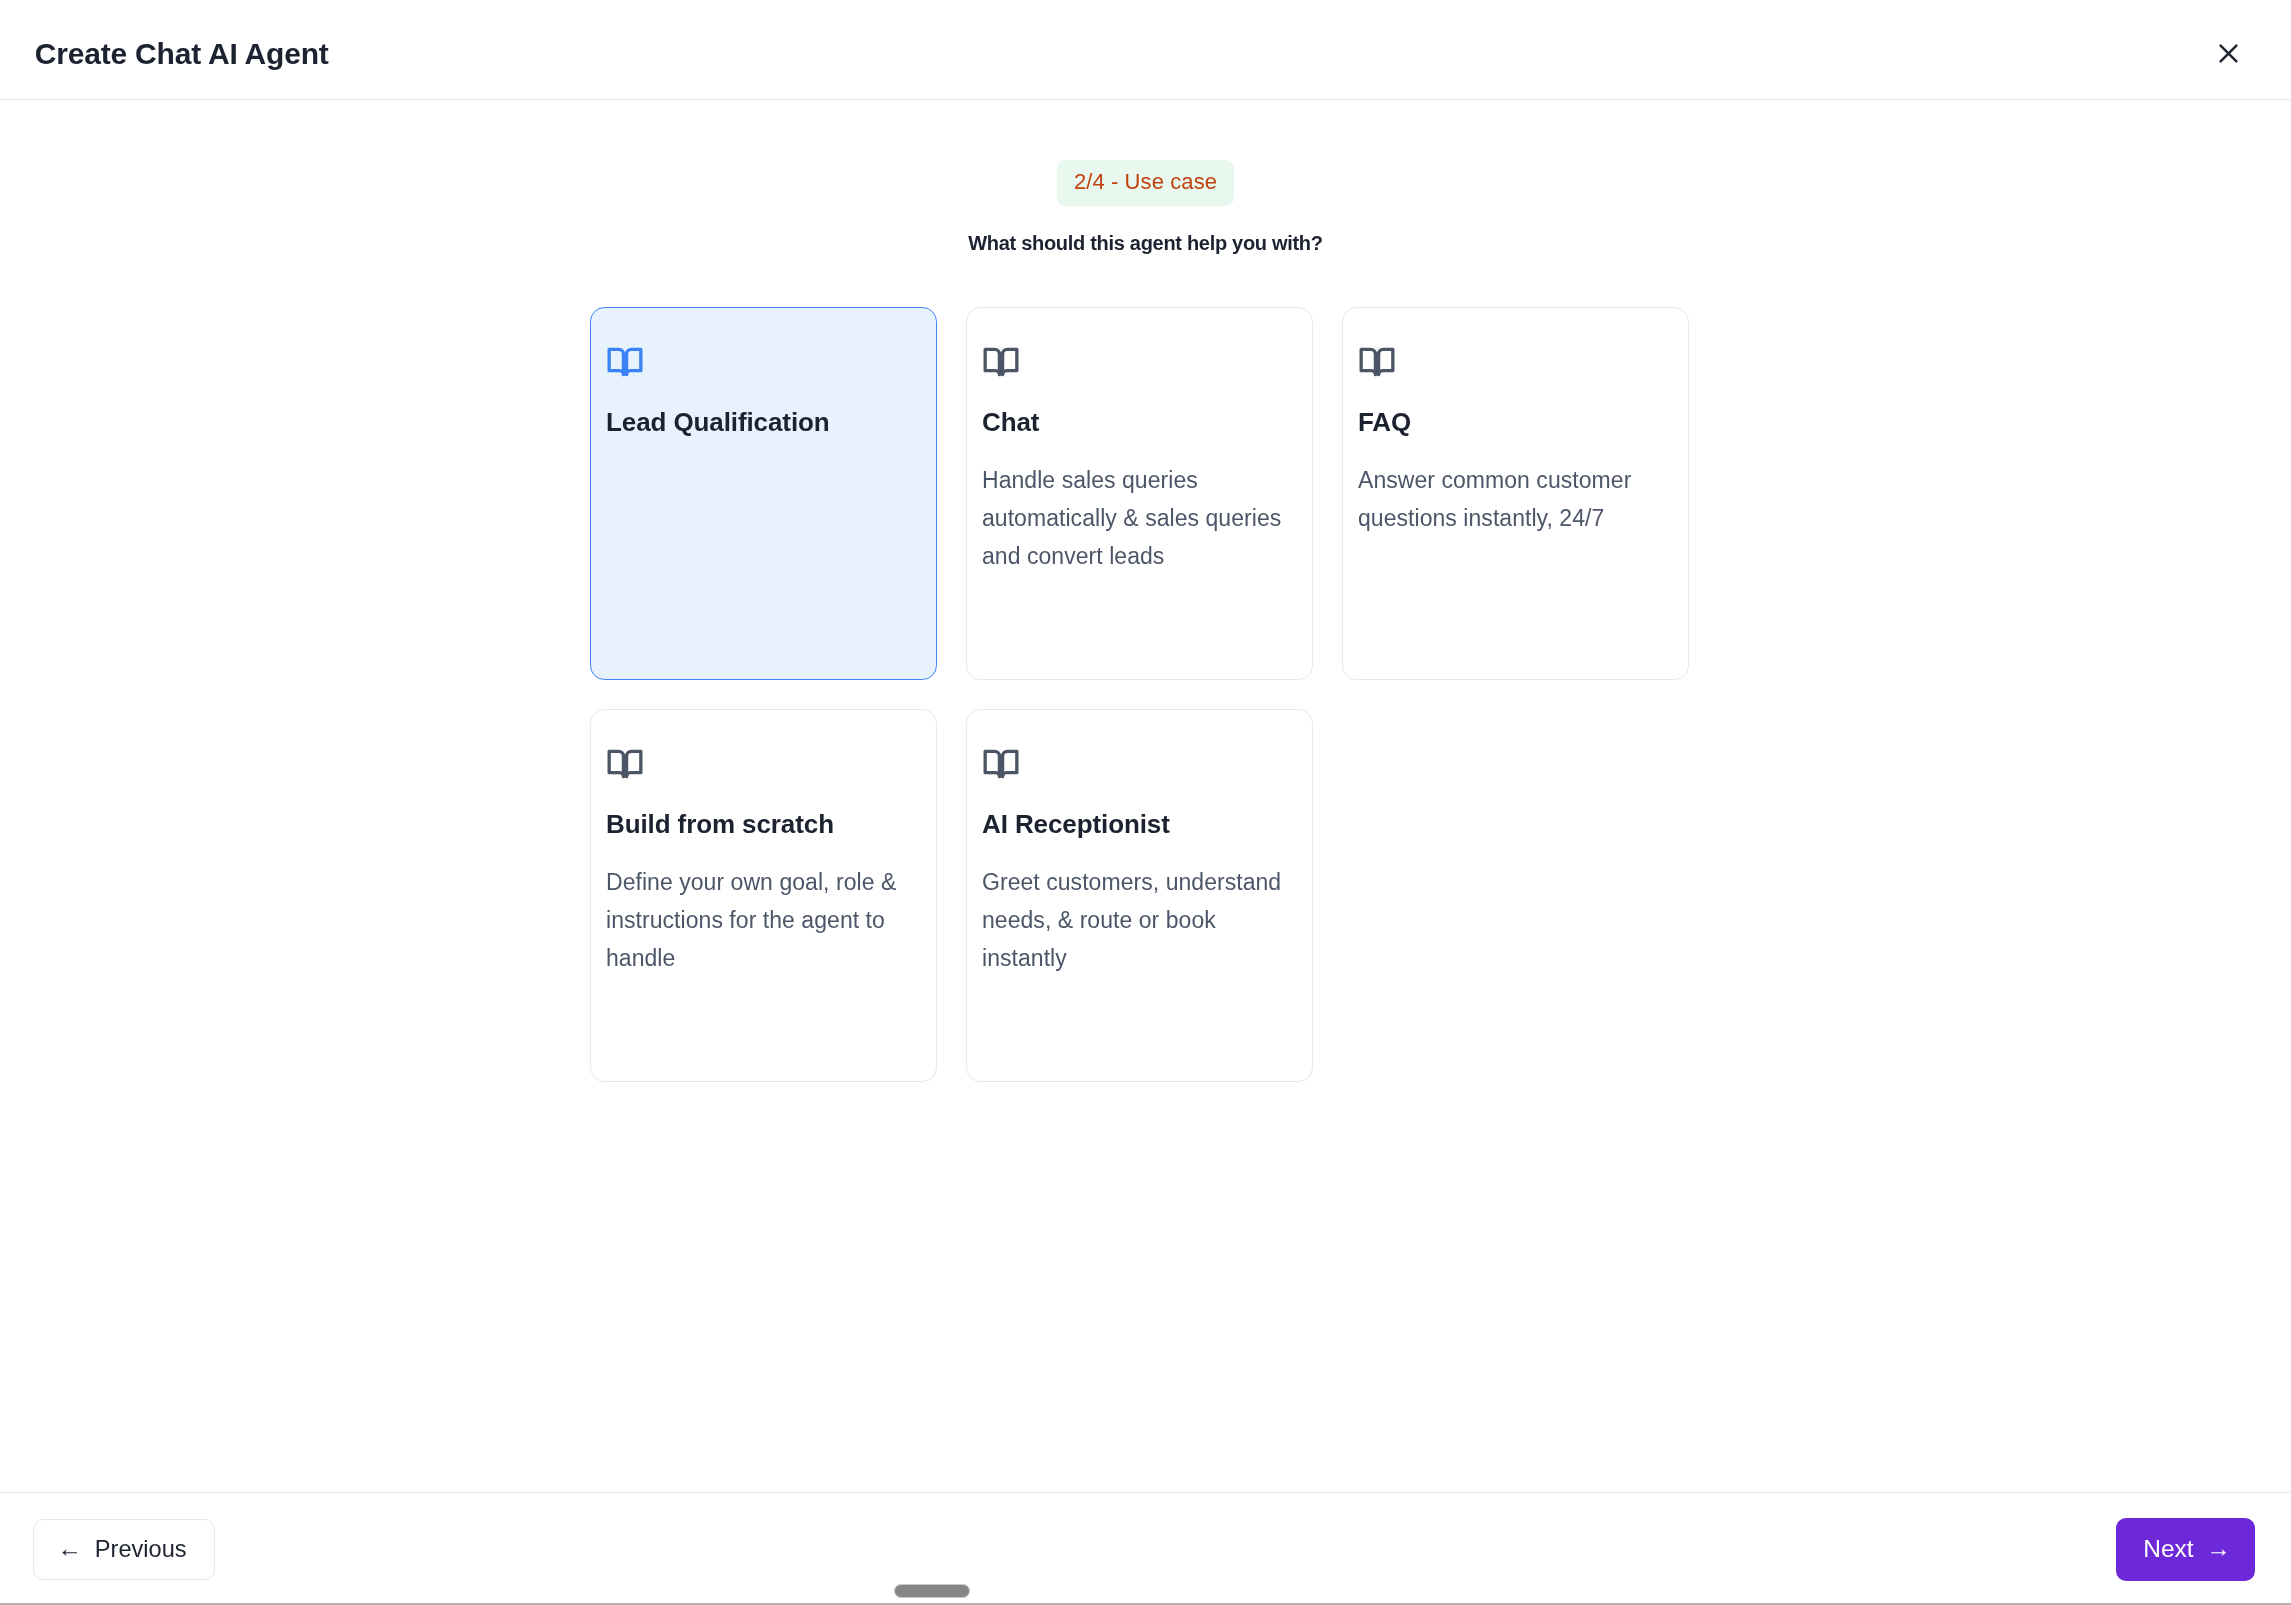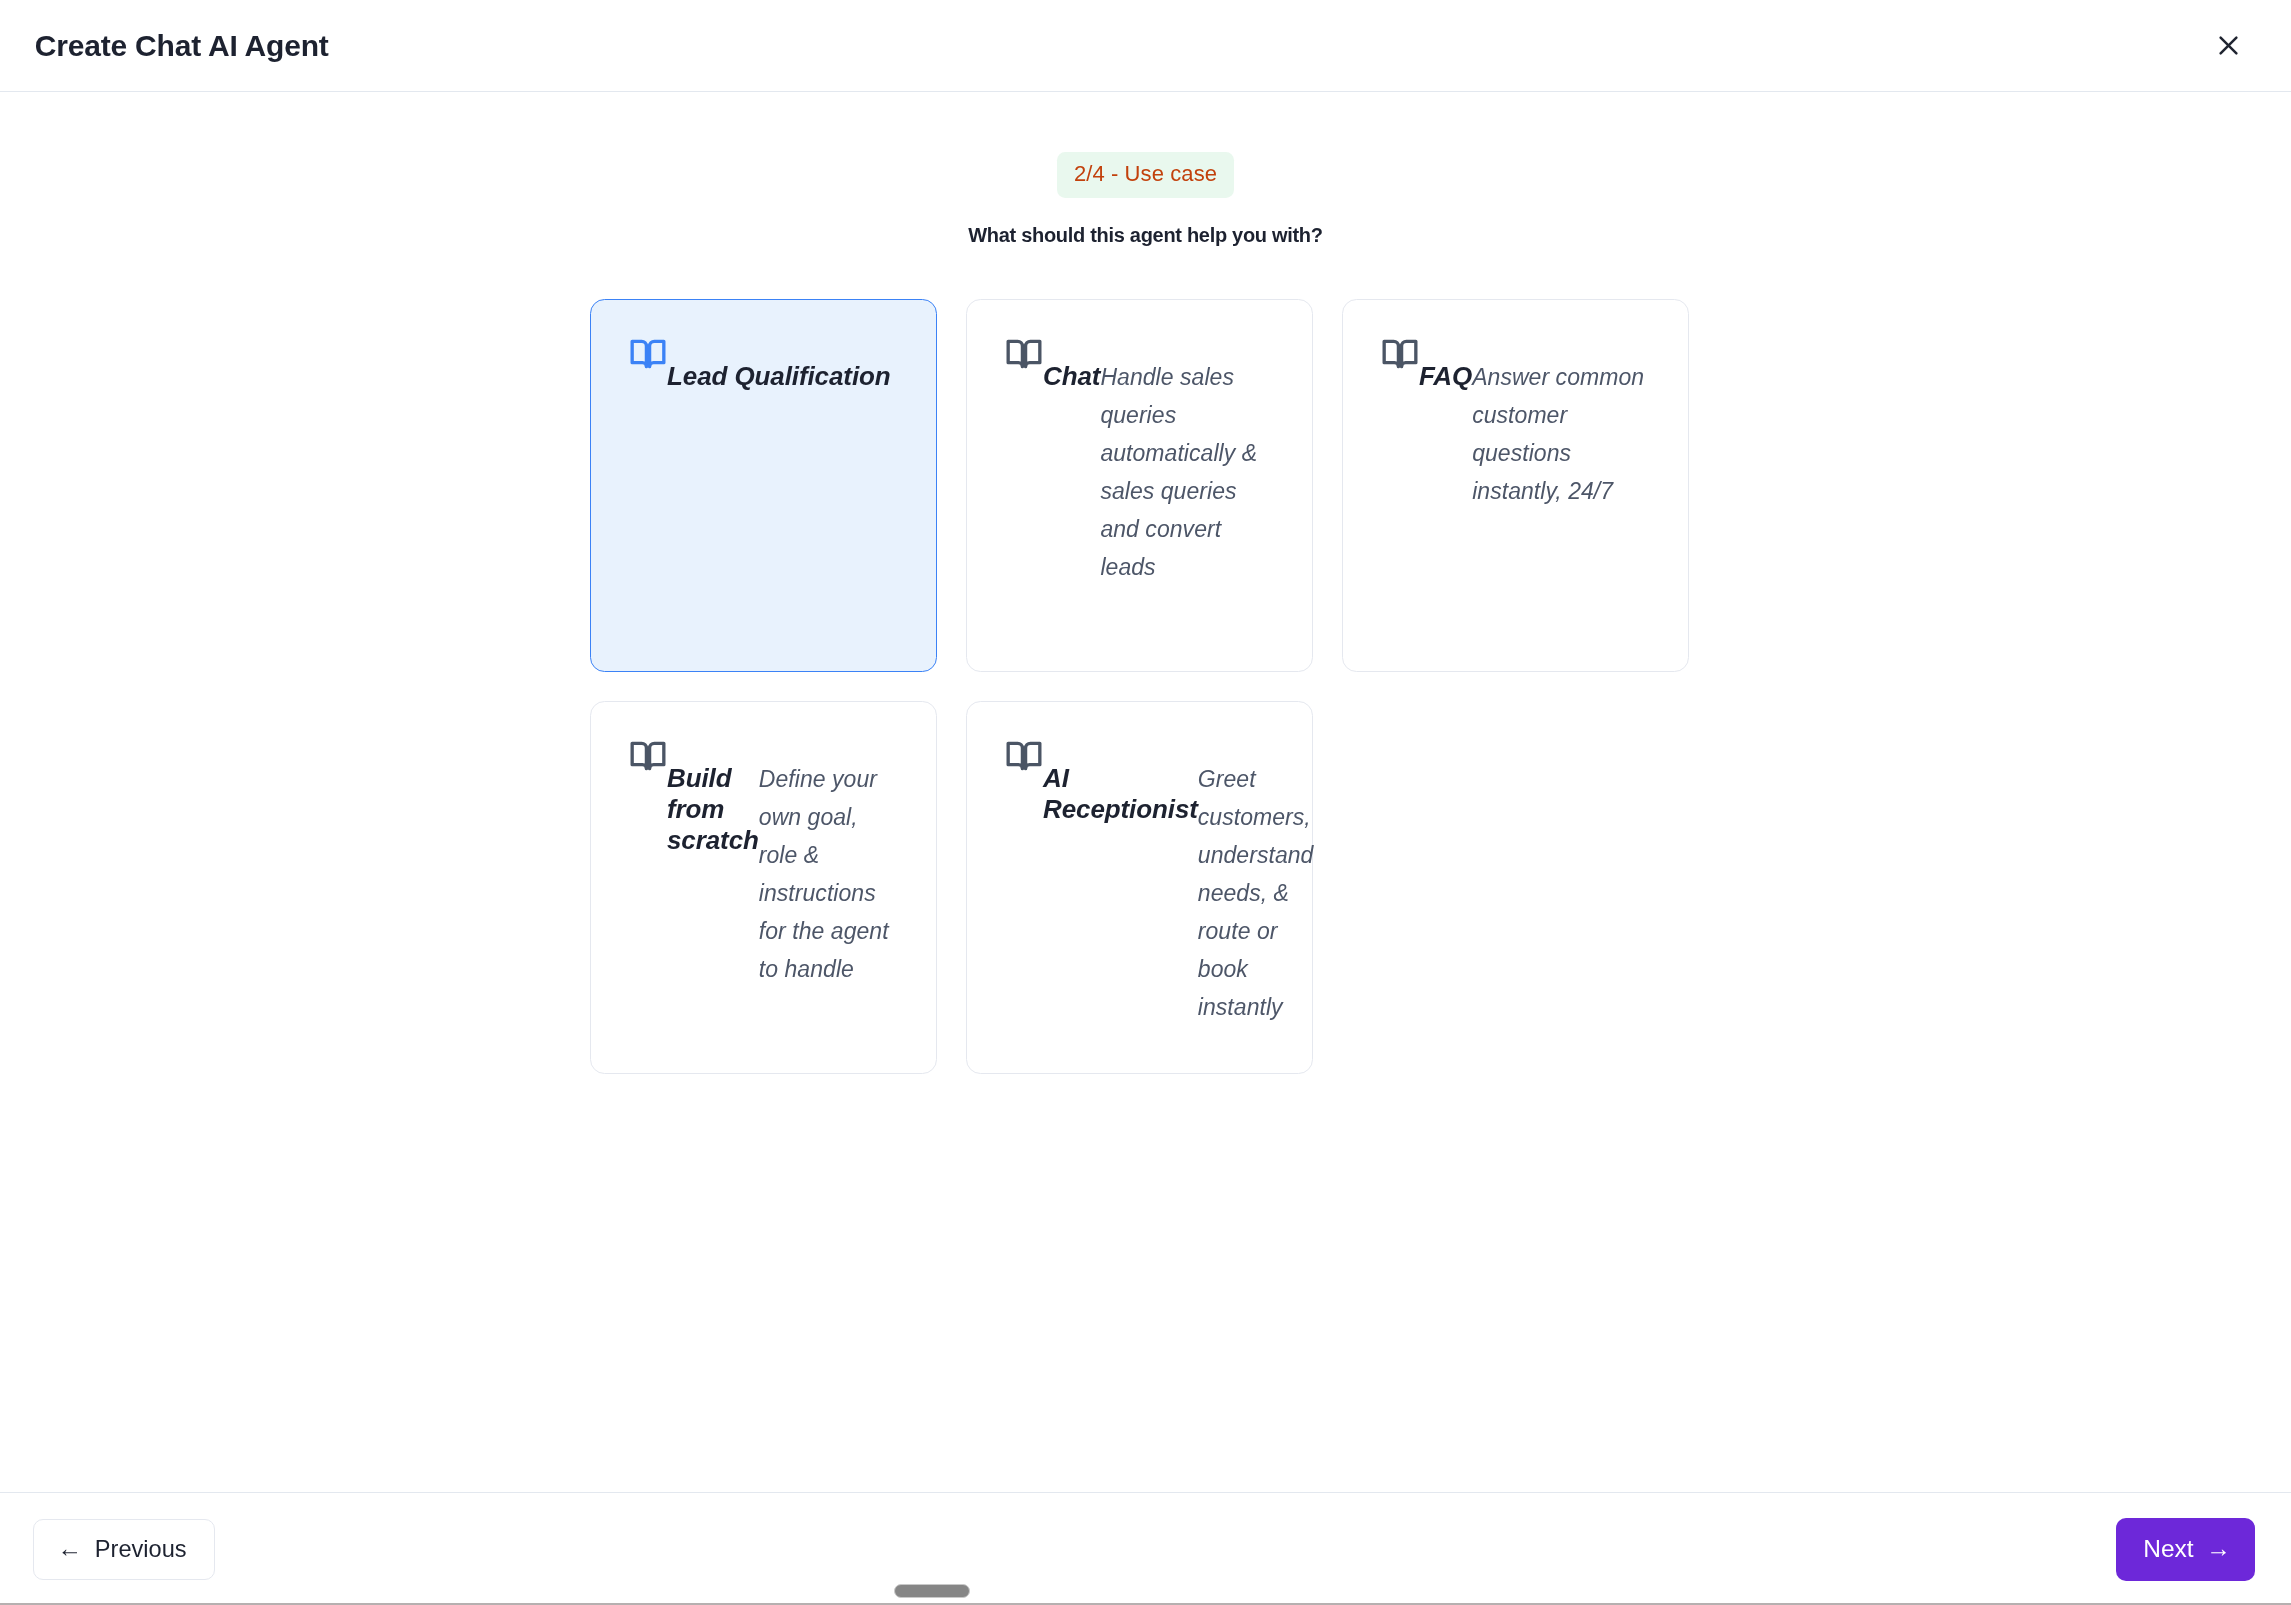--- a/index.html
+++ b/index.html
@@ -17,20 +17,21 @@
     position: relative;
   }
 
   
   .modal {
     position: absolute;
     inset: 0;
     display: flex;
     flex-direction: column;
     background: #ffffff;
+    margin-top: 8px;
   }
 
   
   .modal-header {
     flex: 0 0 auto;
     height: 92px;
     box-sizing: border-box;
     border-bottom: 1.8px solid #e3e8ef;
     display: flex;
     align-items: center;
@@ -104,27 +105,26 @@
     column-gap: 29px;
     row-gap: 29px;
     justify-content: start;
   }
 
   .use-case-card {
     box-sizing: border-box;
     background: #ffffff;
     border: 1.8px solid #e5e8ef;
     border-radius: 14.5px;
-    padding: 35px 38px 31px;
+    padding: 35px 15px 31px;
     cursor: pointer;
     min-height: 373px;
     display: flex;
-    flex-direction: row;
+    flex-direction: column;
     transition: border-color .12s ease, background .12s ease;
-    font-style: italic;
   }
   .use-case-card.selected {
     background: #e8f2fd;
     border-color: #3b82f6;
   }
 
   .card-icon {
     width: 38px;
     height: 38px;
     display: block;

